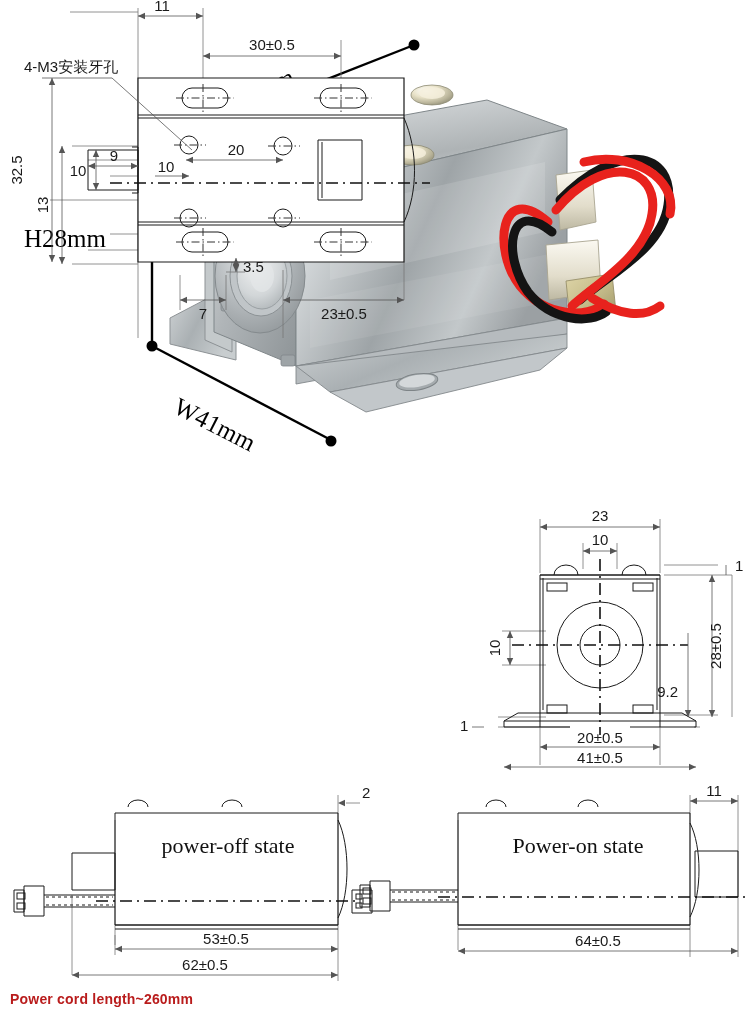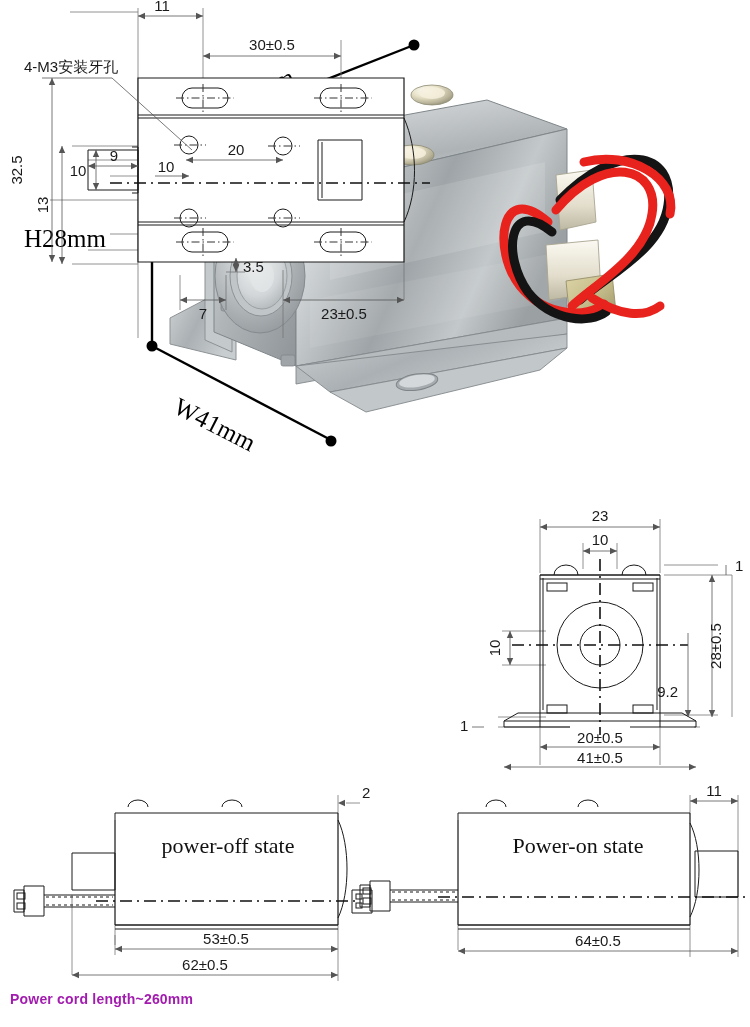--- a/index.html
+++ b/index.html
@@ -14,21 +14,21 @@
   .bigdim{font-family:"Liberation Serif",serif;font-size:25px;fill:#000;}
   .ln{stroke:#1a1a1a;stroke-width:1;fill:none;}
   .ln-thin{stroke:#555;stroke-width:.8;fill:none;}
   .ln-ext{stroke:#777;stroke-width:.8;fill:none;}
   .ln-center{stroke:#111;stroke-width:1.6;fill:none;stroke-dasharray:12 5 2 5;}
   .ln-center-s{stroke:#333;stroke-width:1;fill:none;stroke-dasharray:8 3 1.5 3;}
   .ln-heavy{stroke:#000;stroke-width:2.4;fill:none;}
   .body-fill{fill:#fff;stroke:#1a1a1a;stroke-width:1.2;}
   .caption{
     font-family:"Liberation Sans",sans-serif;font-size:14px;font-weight:600;
-    color:#a21caf;letter-spacing:.2px;text-align:center;
+    color:#b91c1c;letter-spacing:.2px;text-align:center;
   }
 </style>
 </head>
 <body>
 
 <div class="abs" style="left:0;top:0;width:712px;height:440px;">
   <svg width="750" height="440" viewBox="0 0 750 440">
     <defs>
       <linearGradient id="steelTop" x1="0" y1="0" x2="0.6" y2="1">
         <stop offset="0%" stop-color="#e9ebec"></stop>

